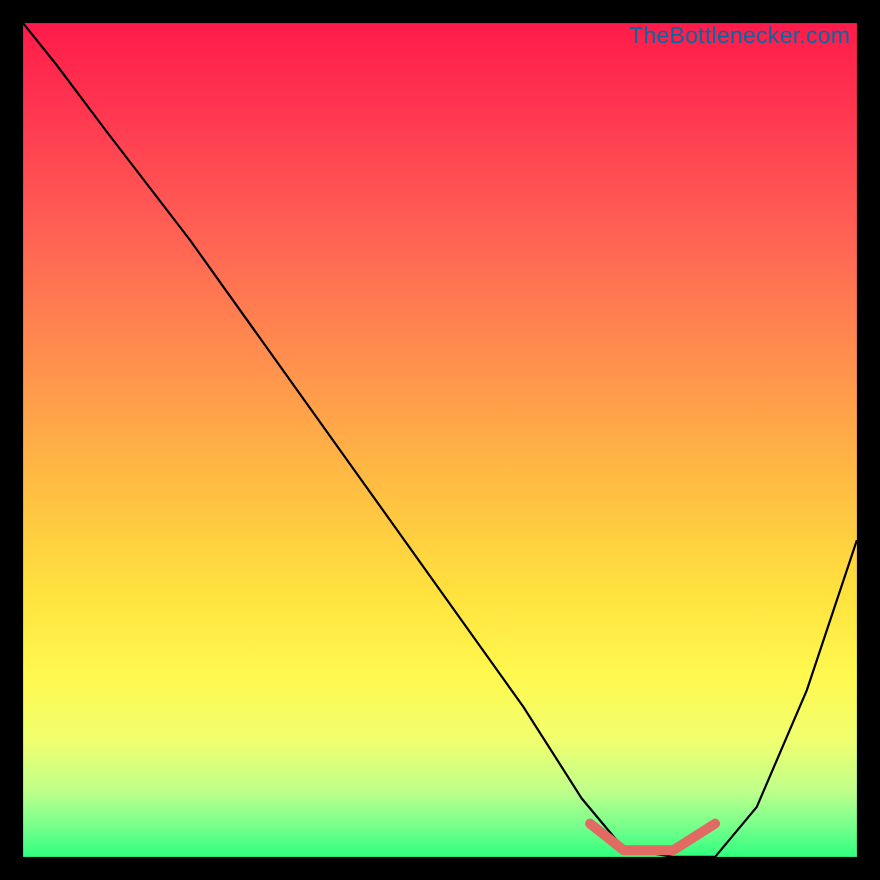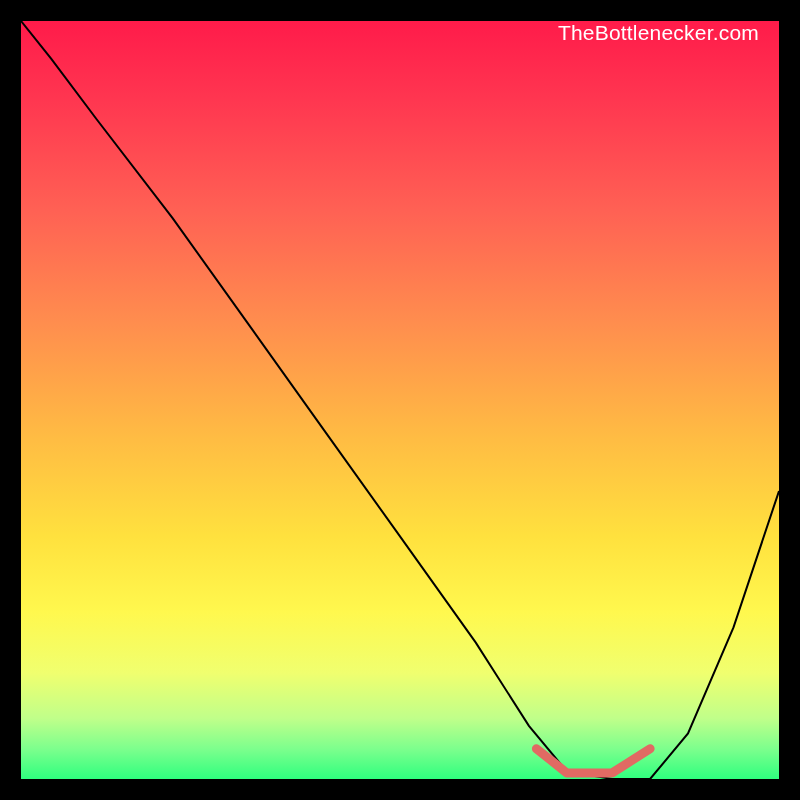--- a/index.html
+++ b/index.html
@@ -15,22 +15,22 @@
     position: absolute;
     left: 21px;
     top: 21px;
     width: 758px;
     height: 758px;
     background: #000;
   }
   .watermark {
     position: absolute;
     top: 0px;
-    right: 20px;
-    color: #ffffff;
+    right: 6px;
+    color: #0369a1;
     font-size: 21px;
     font-weight: 500;
     letter-spacing: 0.2px;
     z-index: 10;
     user-select: none;
   }
   svg {
     display: block;
   }
 </style>

